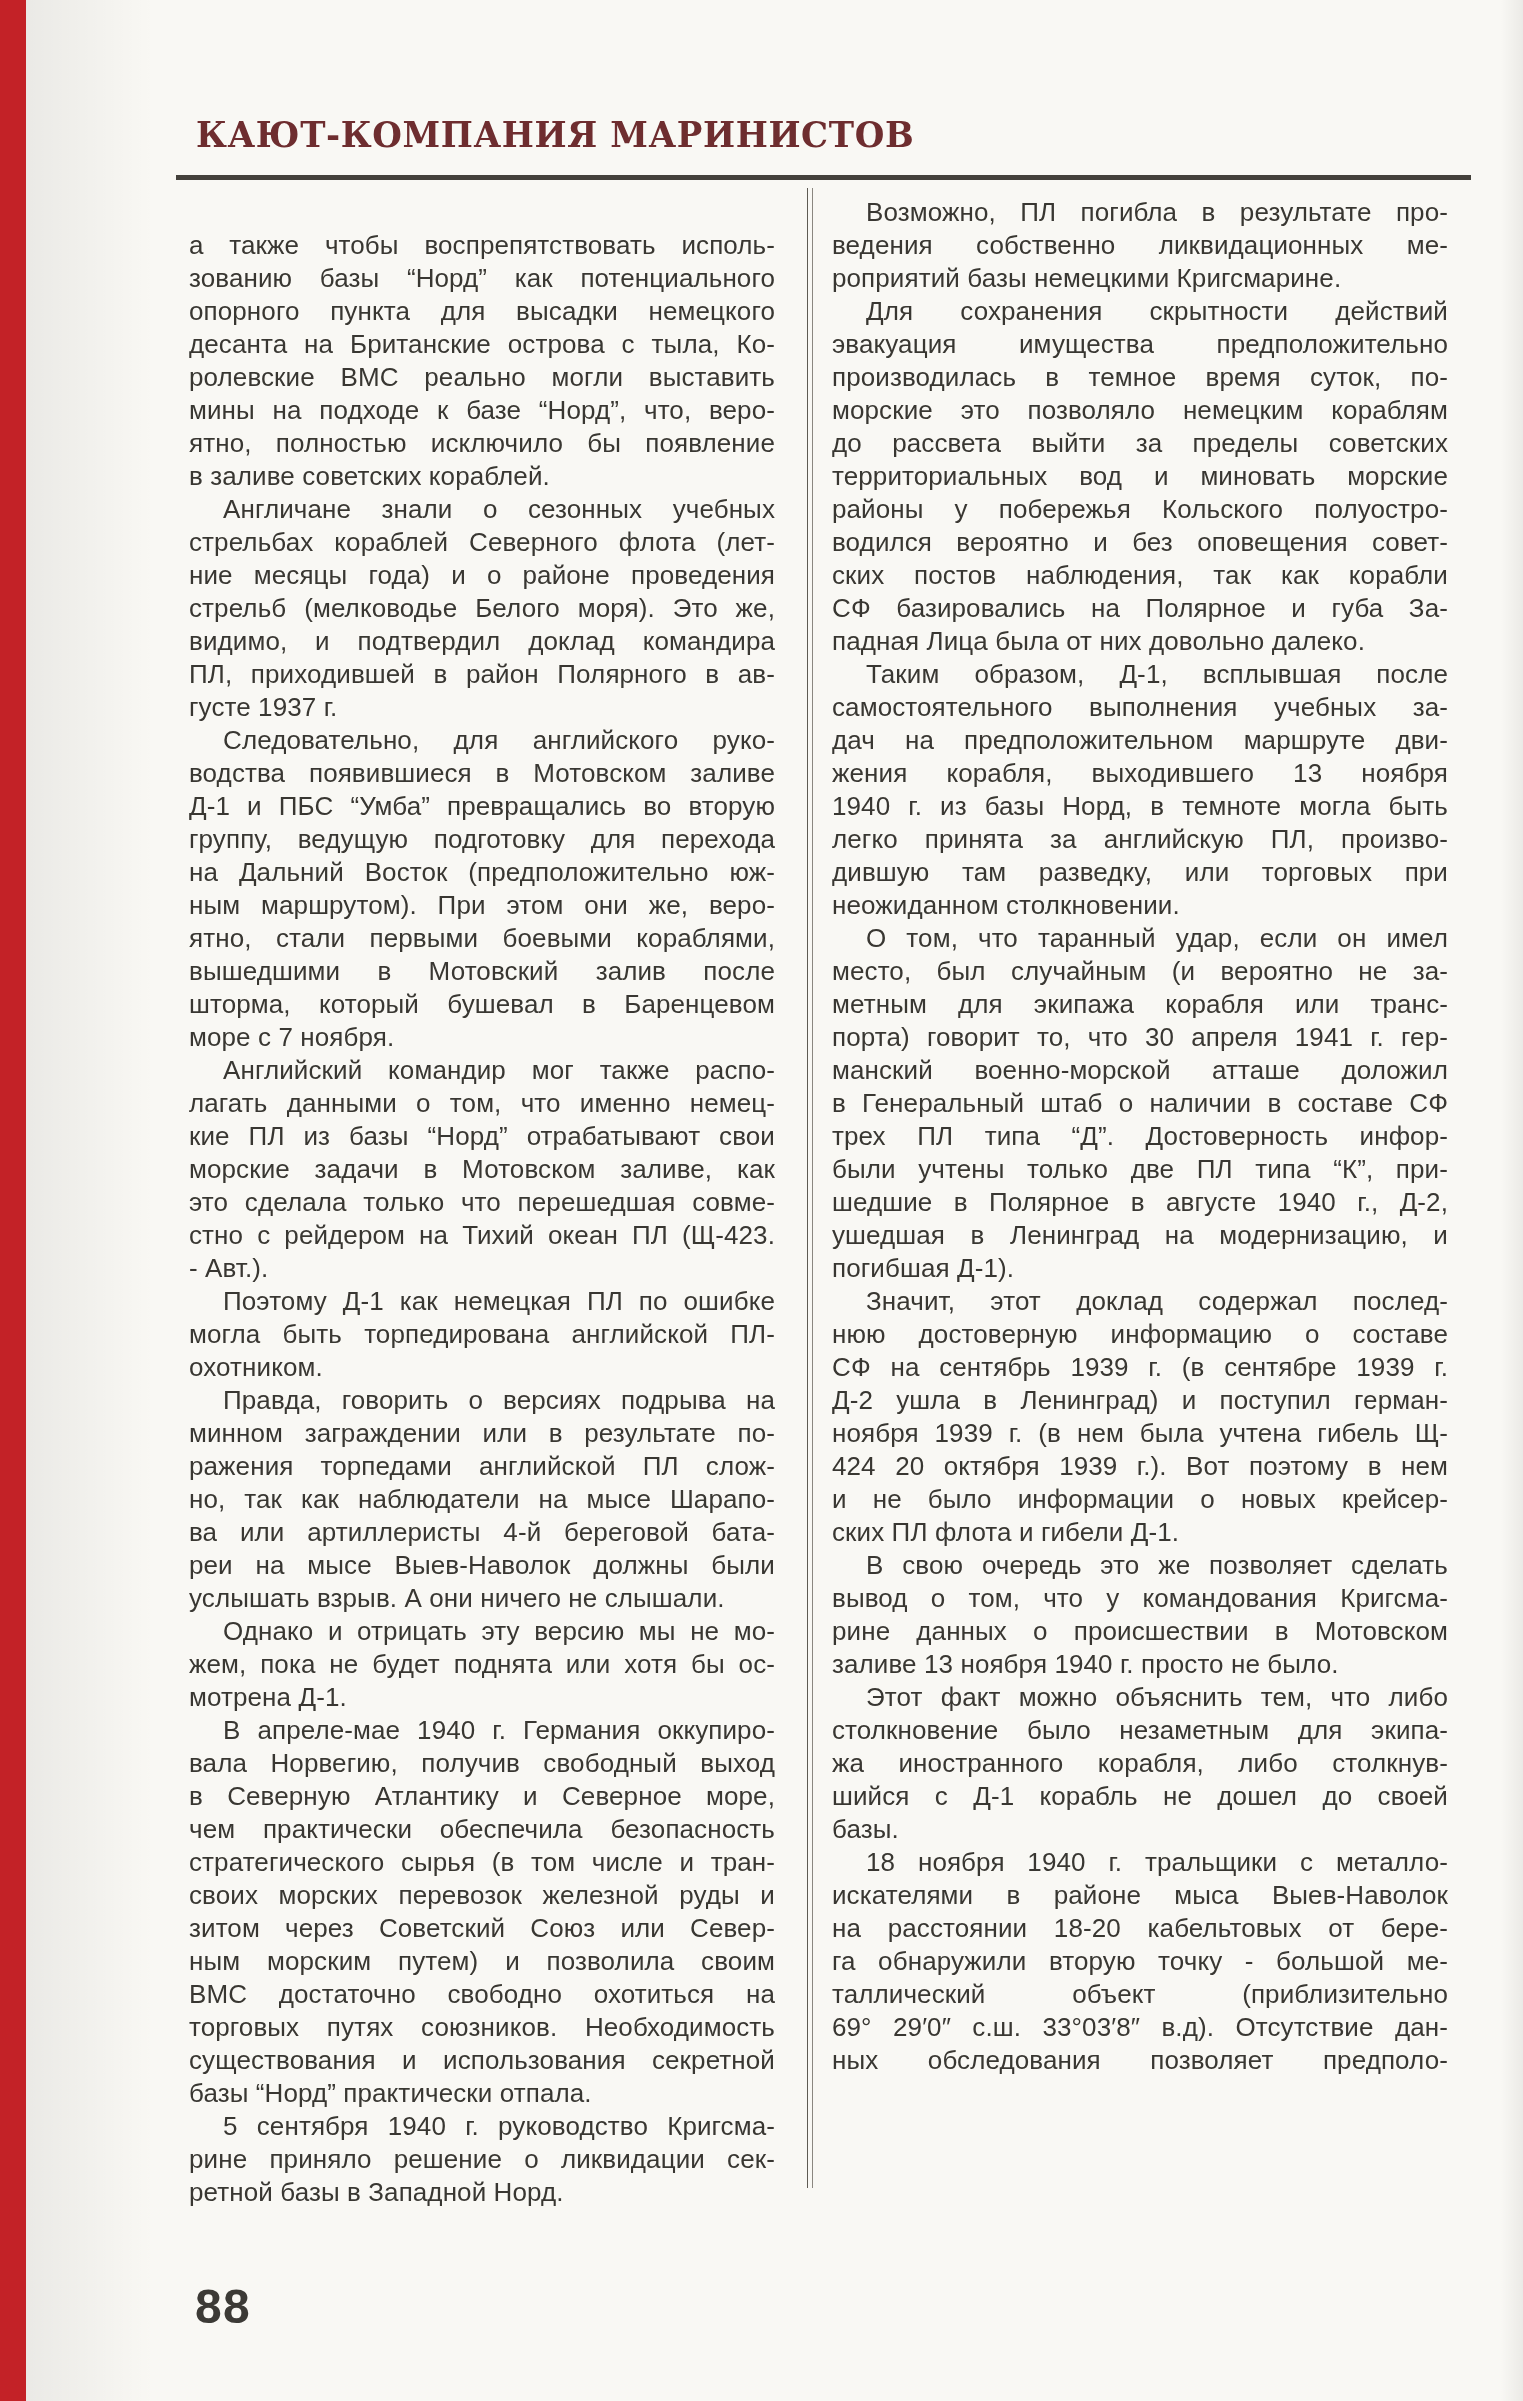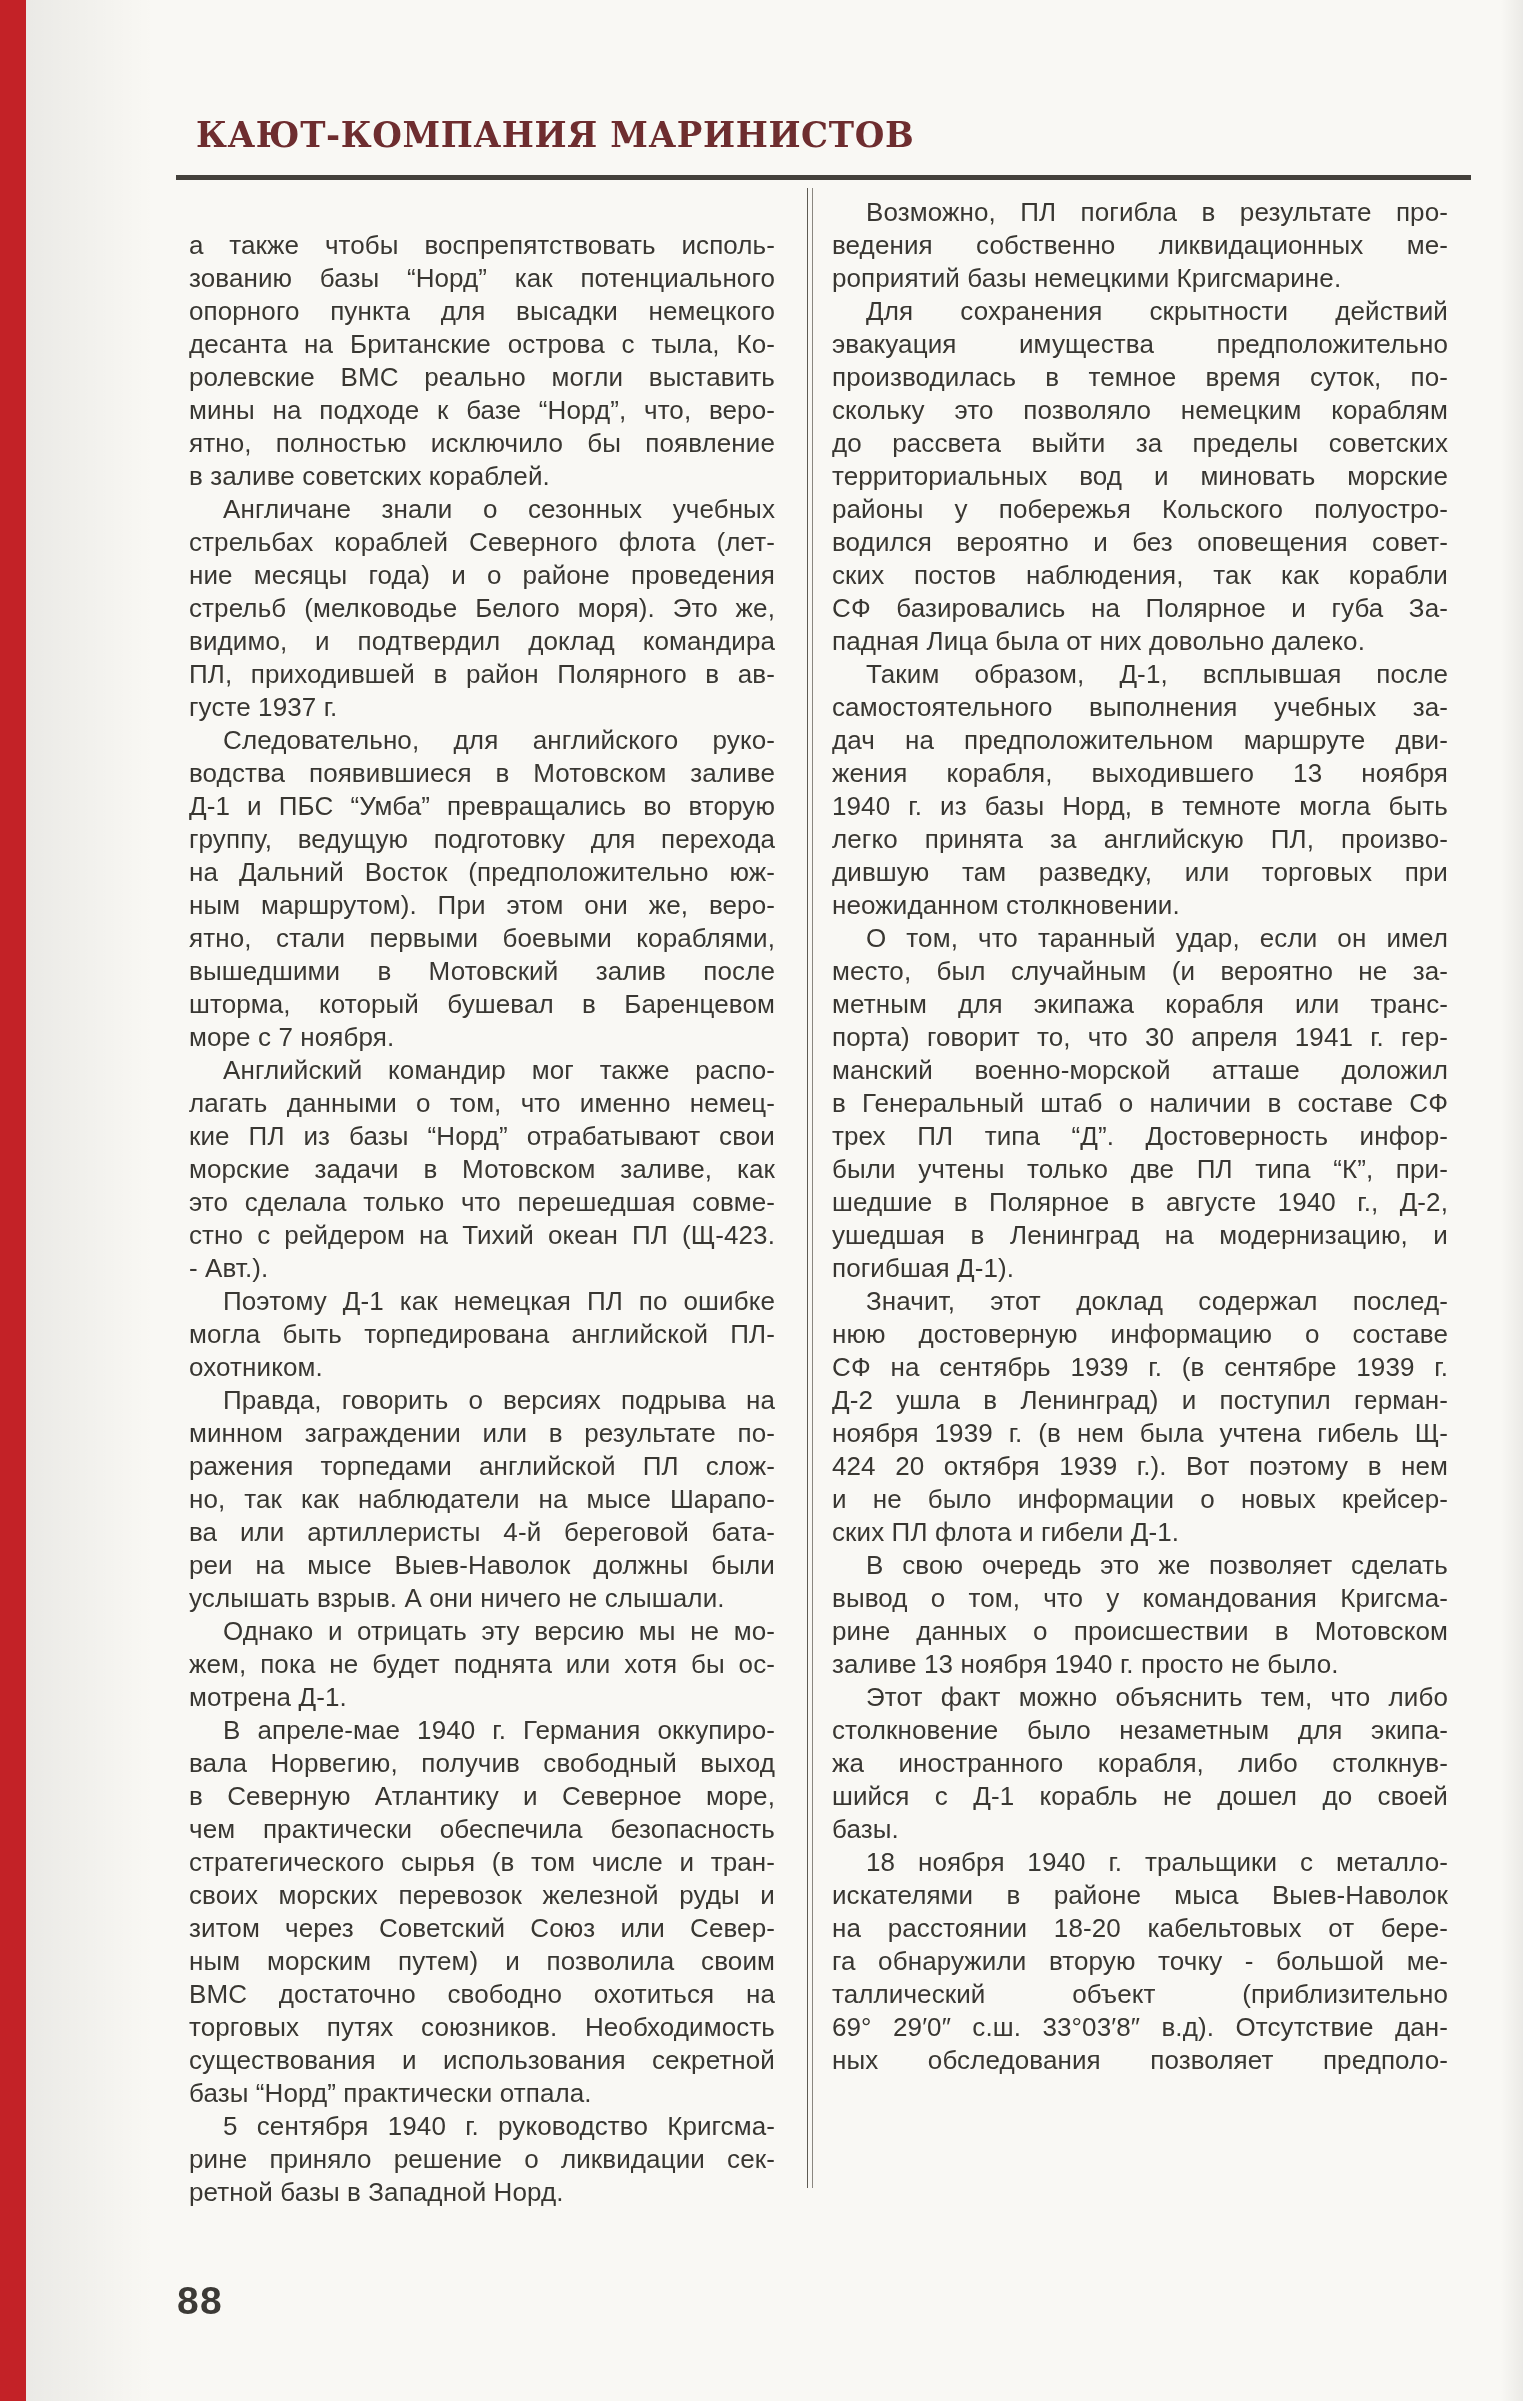--- a/index.html
+++ b/index.html
@@ -51,22 +51,22 @@
     color: #393732;
     letter-spacing: 0.1px;
   }
   .col-left  { left: 189px;  width: 586px; margin-top: 33px; }
   .col-right { left: 832px; width: 616px; }
   .para { margin: 0; padding: 0; }
   .ln { text-align: justify; text-align-last: justify; }
   .ln.final { text-align-last: left; }
   .para.indent .ln:first-child { text-indent: 34px; }
   .page-number {
-    position: absolute; left: 177px; top: 2279px;
-    font-size: 39px; font-weight: bold;
+    position: absolute; left: 195px; top: 2279px;
+    font-size: 48px; font-weight: bold;
     color: #3c3a36;
     letter-spacing: 1.2px;
   }
 </style>
 </head>
 <body>
 
 <div class="page">
   <div class="red-bar" style="background-color: rgb(195, 34, 39);"></div>
 
@@ -160,21 +160,21 @@
   <section class="col col-right">
       <div class="para indent">
         <div class="ln">Возможно, ПЛ погибла в результате про-</div>
         <div class="ln">ведения собственно ликвидационных ме-</div>
         <div class="ln final">роприятий базы немецкими Кригсмарине.</div>
       </div>
       <div class="para indent">
         <div class="ln">Для сохранения скрытности действий</div>
         <div class="ln">эвакуация имущества предположительно</div>
         <div class="ln">производилась в темное время суток, по-</div>
-        <div class="ln">скольку это позволяло немецким кораблям</div>
+        <div class="ln">морские это позволяло немецким кораблям</div>
         <div class="ln">до рассвета выйти за пределы советских</div>
         <div class="ln">территориальных вод и миновать морские</div>
         <div class="ln">районы у побережья Кольского полуостро-</div>
         <div class="ln">водился вероятно и без оповещения совет-</div>
         <div class="ln">ских постов наблюдения, так как корабли</div>
         <div class="ln">СФ базировались на Полярное и губа За-</div>
         <div class="ln final">падная Лица была от них довольно далеко.</div>
       </div>
       <div class="para indent">
         <div class="ln">Таким образом, Д-1, всплывшая после</div>

